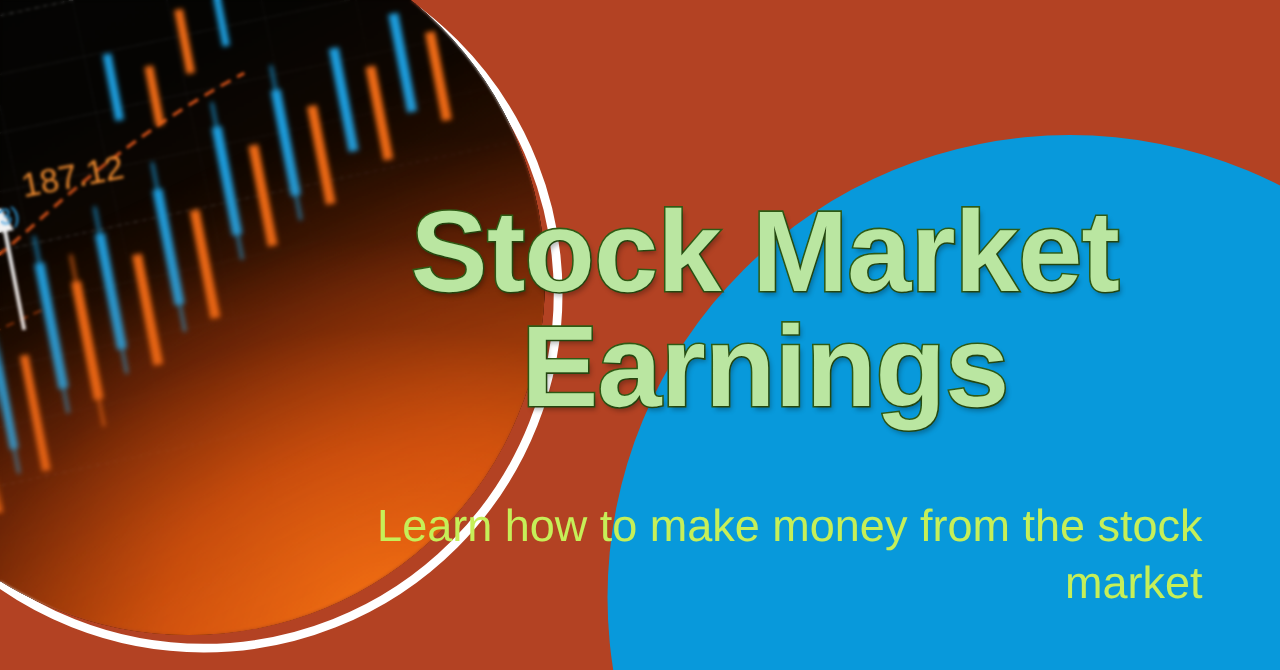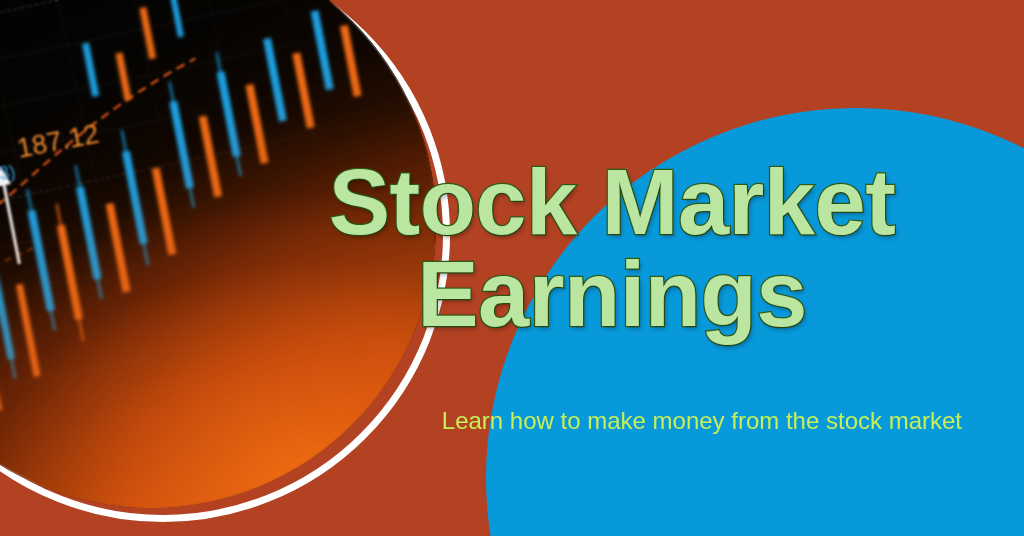--- a/index.html
+++ b/index.html
@@ -128,21 +128,21 @@
     paint-order: stroke fill;
     text-shadow: 2px 3px 4px rgba(0,0,0,0.28);
     white-space: pre-line;
   }
   .subtitle {
     position: absolute;
     left: 262px;
     top: 398px;
     width: 700px;
     text-align: right;
-    font-size: 24px;
+    font-size: 36px;
     line-height: 45px;
     font-weight: normal;
     color: #c6ef58;
   }
 </style>
 </head>
 <body>
 
 <div id="canvas">
 

